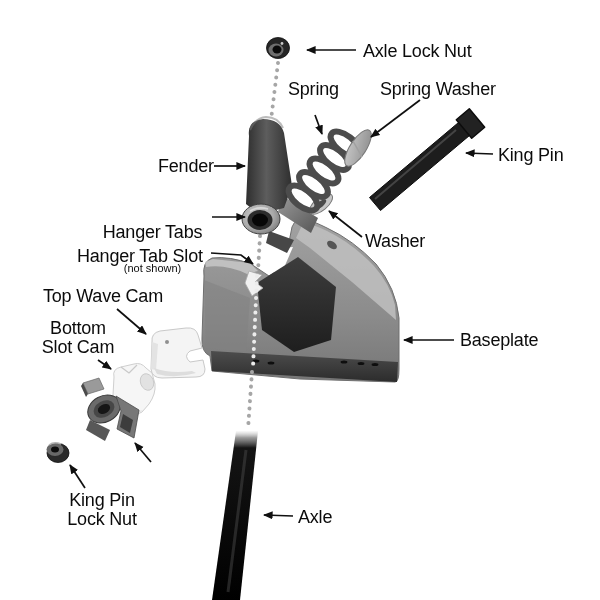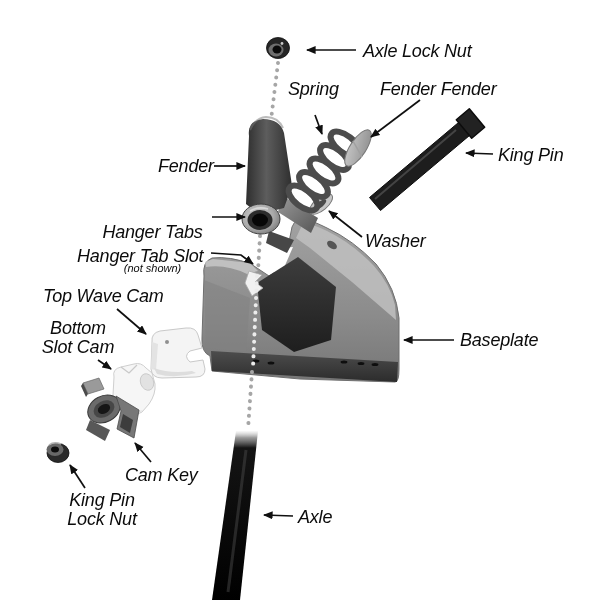--- a/index.html
+++ b/index.html
@@ -1,19 +1,19 @@
 <!DOCTYPE html>
 <html><head>
 <meta charset="utf-8">
 <style>
   html,body{margin:0;padding:0;background:#ffffff;}
   .stage{position:relative;width:600px;height:600px;background:#fff;overflow:hidden;
          font-family:"Liberation Sans",sans-serif;color:#0b0b0b;}
   .stage svg{position:absolute;left:0;top:0;}
-  .lbl{position:absolute;font-size:18px;line-height:20px;letter-spacing:-0.2px;white-space:nowrap;font-style:italic;}
+  .lbl{position:absolute;font-size:18px;line-height:20px;letter-spacing:-0.2px;white-space:nowrap;}
   .ctr{text-align:center;white-space:pre-line;line-height:19px;}
   .note{font-size:11px;line-height:15px;letter-spacing:0;}
 </style>
 </head>
 <body>
 
 <div class="stage">
 
 <svg width="600" height="600" viewBox="0 0 600 600">
   <defs>
@@ -176,32 +176,31 @@
     <path d="M117,309 L146,334" marker-end="url(#ah)"></path>
     <path d="M98,360 L111,369" marker-end="url(#ah)"></path>
     <path d="M454,340 L404,340" marker-end="url(#ah)"></path>
     <path d="M151,462 L135,443" marker-end="url(#ah)"></path>
     <path d="M85,488 L70,465" marker-end="url(#ah)"></path>
     <path d="M293,516 L264,515" marker-end="url(#ah)"></path>
   </g>
 </svg>
 
 <div class="lbl" style="left:363px;top:41px">Axle Lock Nut</div>
-<div class="lbl" style="left:380px;top:79px">Fender Fender</div>
+<div class="lbl" style="left:380px;top:79px">Spring Washer</div>
 <div class="lbl" style="left:288px;top:79px">Spring</div>
 <div class="lbl" style="left:498px;top:145px">King Pin</div>
 <div class="lbl" style="left:158px;top:156px">Fender</div>
 <div class="lbl ctr" style="left:100px;top:204px;width:105px">
   <div>Hanger Tabs</div>
   <div class="note">(not shown)</div>
 </div>
 <div class="lbl" style="left:365px;top:231px">Washer</div>
 <div class="lbl" style="left:77px;top:246px">Hanger Tab Slot</div>
 <div class="lbl" style="left:43px;top:286px">Top Wave Cam</div>
 <div class="lbl ctr" style="left:28px;top:319px;width:100px">Bottom
 Slot Cam</div>
 <div class="lbl" style="left:460px;top:330px">Baseplate</div>
-<div class="lbl" style="left:125px;top:465px">Cam Key</div>
 <div class="lbl ctr" style="left:53px;top:491px;width:98px">King Pin
 Lock Nut</div>
 <div class="lbl" style="left:298px;top:507px">Axle</div>
 
 </div>
 
 </body></html>

